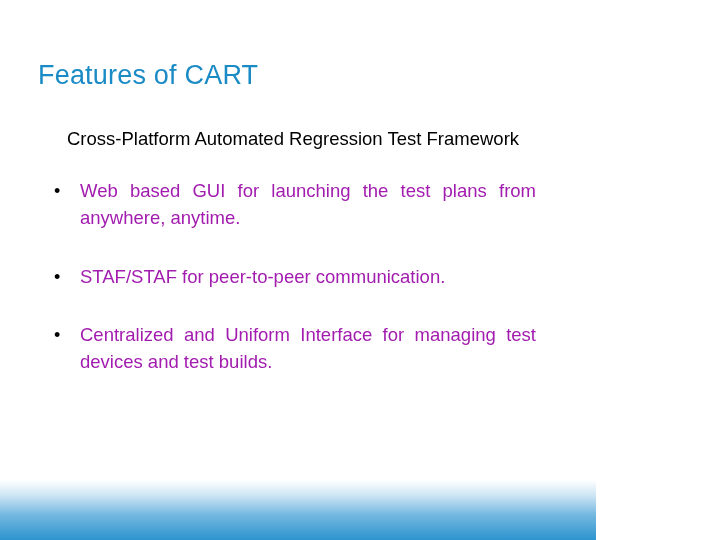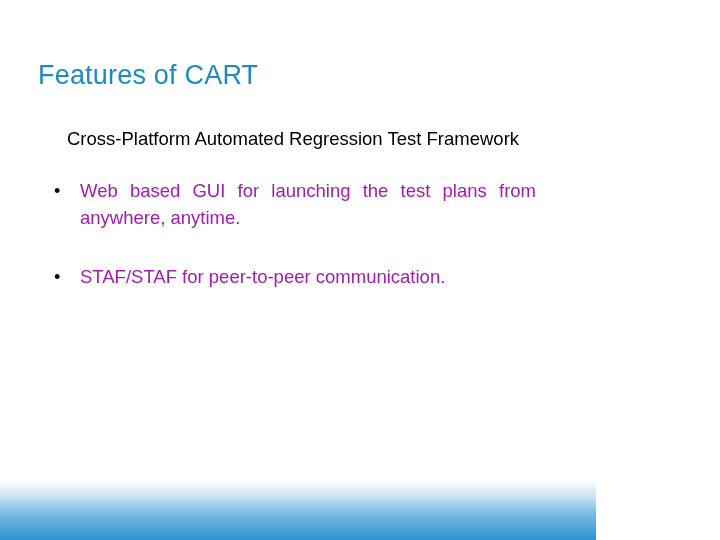--- a/index.html
+++ b/index.html
@@ -75,16 +75,17 @@
 </head>
 <body>
 
 <div class="slide">
   <div class="title">Features of CART</div>
   <div class="subtitle">Cross-Platform Automated Regression Test Framework</div>
   <div class="bullets">
     <ul>
       <li>Web based GUI for launching the test plans from anywhere, anytime.</li>
       <li>STAF/STAF for peer-to-peer communication.</li>
+      <li>Centralized and Uniform Interface for managing test devices and test builds.</li>
     </ul>
   </div>
   <div class="footer-bar"></div>
 </div>
 
 </body></html>

